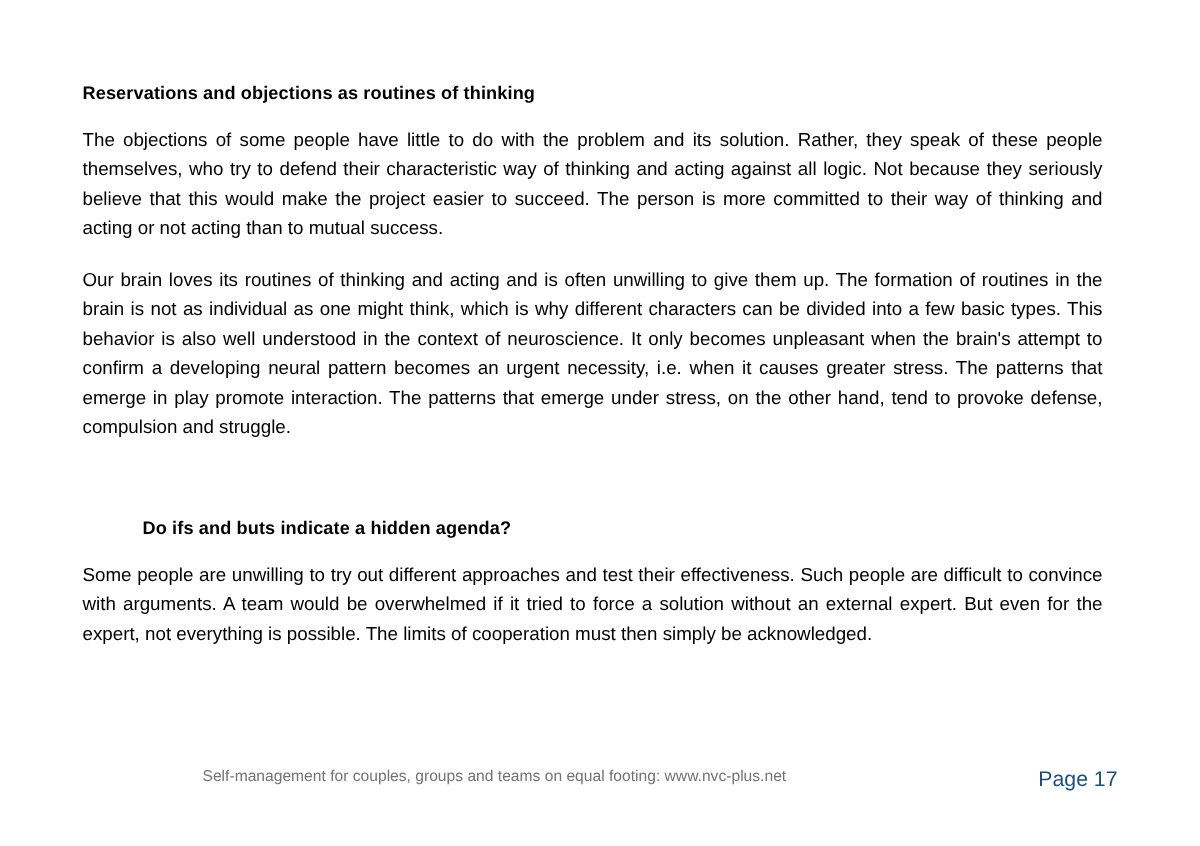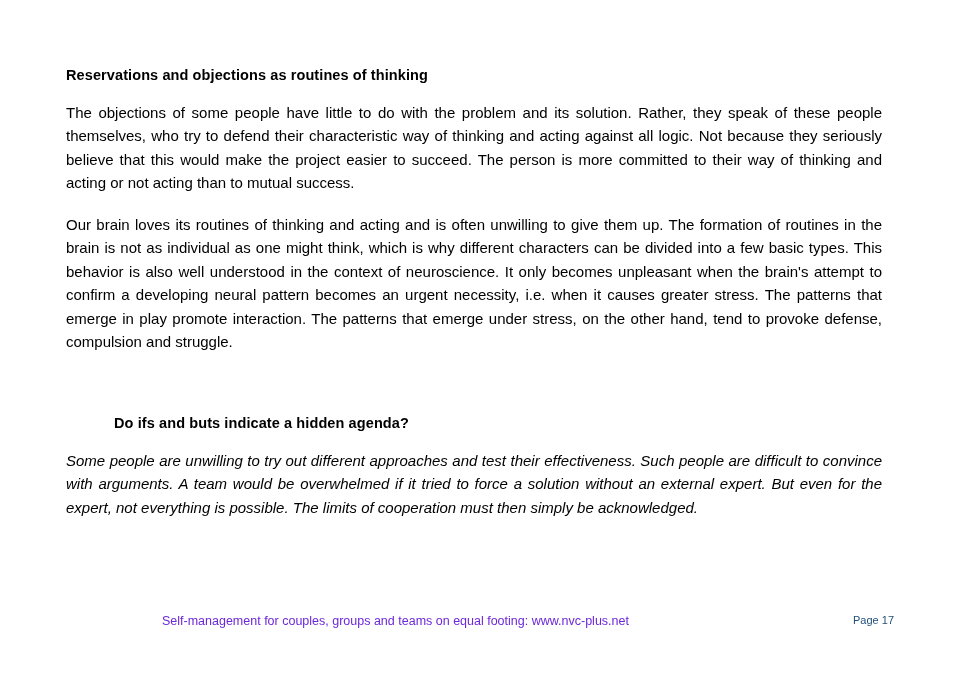--- a/index.html
+++ b/index.html
@@ -42,45 +42,44 @@
   }
   p.para {
     font-size: 15px;
     line-height: 23.5px;
     margin: 0 12px 18px 0;
     text-align: justify;
     text-justify: inter-word;
   }
   p.para.last {
     margin-bottom: 0;
-    font-style: italic;
   }
   .spacer-block {
     height: 42px;
   }
   .footer {
     position: absolute;
     left: 0;
     top: 614px;
     width: 960px;
     height: 30px;
   }
   .footer-center {
     position: absolute;
     left: 162px;
     top: 0;
     font-size: 12.5px;
-    color: #6d28d9;
+    color: #737373;
     white-space: nowrap;
   }
   .footer-right {
     position: absolute;
     right: 66px;
     top: 0;
-    font-size: 11px;
+    font-size: 17px;
     color: #1f4e79;
     white-space: nowrap;
   }
 </style>
 </head>
 <body>
 
 <div class="page">
 
   <div class="content">

